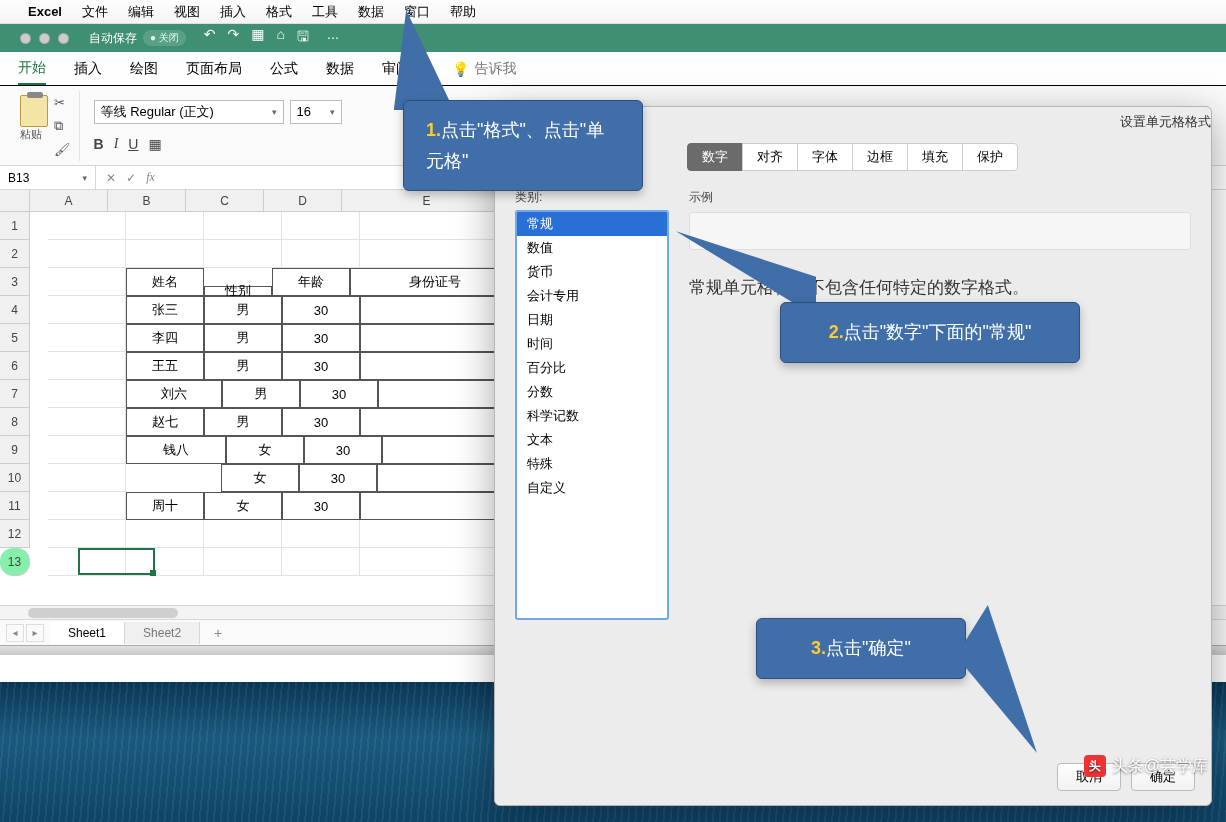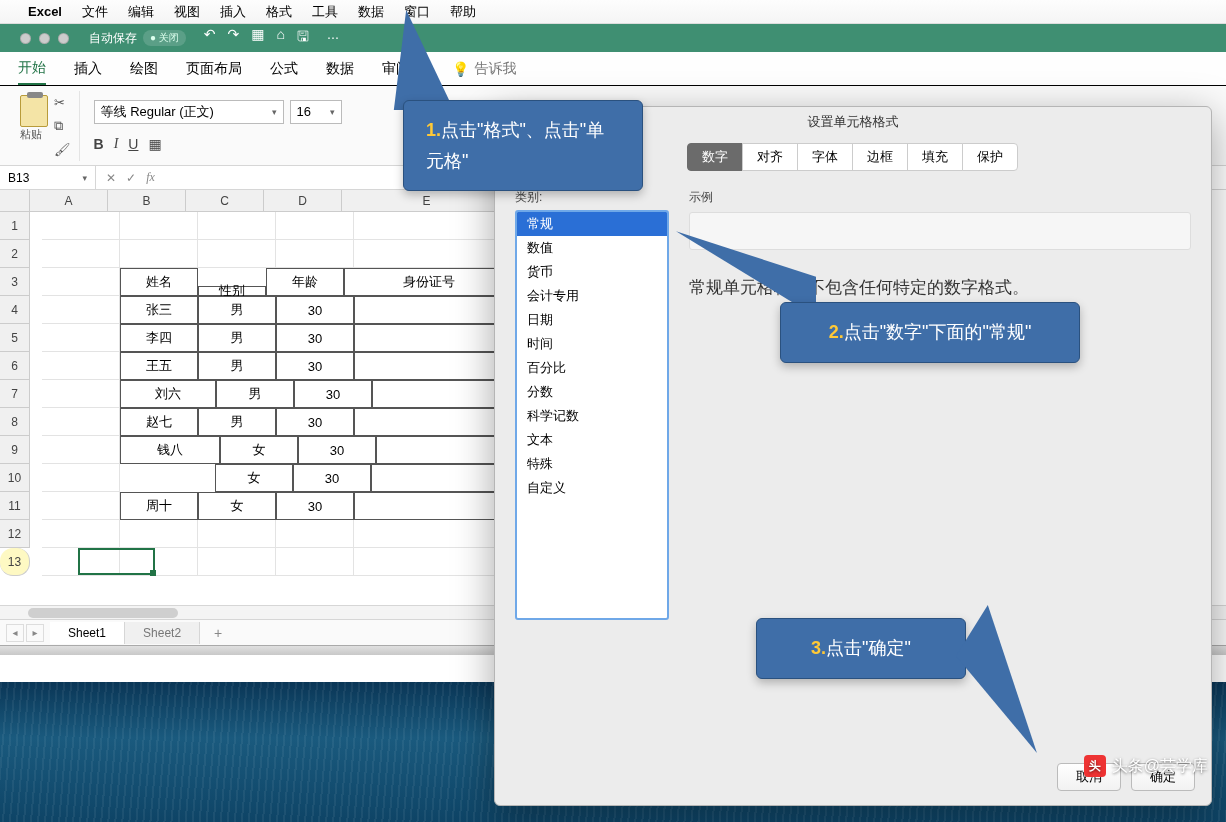--- a/index.html
+++ b/index.html
@@ -55,22 +55,22 @@
 .fxbar { display:flex; align-items:center; gap:10px; padding: 0 10px; color:#888; }
 .fxbar .fx { font-style: italic; font-family: serif; }
 
 
 .sheet-area { position: relative; height: 415px; overflow:hidden; }
 .sheet-corner { position:absolute; left:0; top:0; width:30px; height:22px; background:#f0f0f0; border-right:1px solid #ccc; border-bottom:1px solid #ccc; }
 .col-headers { position:absolute; left:30px; top:0; height:22px; display:flex; }
 .col-headers div { background:#f0f0f0; border-right:1px solid #ccc; border-bottom:1px solid #ccc; text-align:center; font-size:12px; line-height:22px; color:#444; }
 .row-headers { position:absolute; left:0; top:22px; width:30px; }
 .row-headers div { height:28px; background:#f0f0f0; border-bottom:1px solid #ccc; border-right:1px solid #ccc; text-align:center; font-size:12px; line-height:28px; color:#444; }
-.row-headers div.sel { background:#fef9c3;border-radius:13px; }
-.cells { position:absolute; left:34px; top:22px;padding-left:8px; }
+.row-headers div.sel { background:#86efac;border-radius:13px; }
+.cells { position:absolute; left:40px; top:22px;padding-left:8px; }
 .cell-row { display:flex; height:28px; }
 .cell { border-right:1px solid #e3e3e3; border-bottom:1px solid #e3e3e3; font-size:13px; display:flex; align-items:center; justify-content:center; background:#fff; }
 .cell.bordered { border: 1px solid #555; }
 .cell.header-cell { border: 1px solid #555; font-weight: 400; }
 .active-cell { position:absolute; border: 2px solid #217346; pointer-events:none; }
 .active-cell::after { content:""; position:absolute; right:-3px; bottom:-3px; width:6px; height:6px; background:#217346; }
 
 .hscroll { height: 14px; background:#f4f4f4; border-top:1px solid #d6d6d6; position:relative; }
 .hscroll-thumb { position:absolute; left:28px; top:2px; height:10px; width:150px; background:#cfcfcf; border-radius:5px; }
 
@@ -83,21 +83,21 @@
 .sheet-add { padding: 0 14px; color:#888; font-size: 14px; }
 
 .window-bottom { height: 10px; background: linear-gradient(#e0e0e0,#c8c8c8); border-top:1px solid #aaa; }
 
 
 .desktop-bg { position:absolute; left:0; right:0; bottom:0; height:140px; background: linear-gradient(180deg,#0a3656 0%,#1a5a7e 40%, #0e4466 100%); z-index:-1; }
 .desktop-bg::before { content:""; position:absolute; inset:0; background: repeating-linear-gradient(95deg, rgba(255,255,255,0.06) 0 2px, transparent 2px 7px); }
 
 
 .dialog { position:absolute; left:494px; top:106px; width:718px; height:700px; background:#ececec; border:1px solid #b5b5b5; border-radius:6px; box-shadow: 0 10px 40px rgba(0,0,0,0.35); }
-.dialog-title { text-align:center; font-size:13px; padding:6px 0; color:#333; }
+.dialog-title { text-align:right; font-size:13px; padding:6px 0; color:#333; }
 .dialog-tabs { display:flex; justify-content:center; gap:0; margin: 6px 0 18px; }
 .dialog-tabs .dtab { background:#fff; border:1px solid #ccc; padding:4px 14px; font-size:13px; cursor:pointer; margin-left:-1px; }
 .dialog-tabs .dtab:first-child { border-radius:4px 0 0 4px; }
 .dialog-tabs .dtab:last-child { border-radius:0 4px 4px 0; }
 .dialog-tabs .dtab.active { background:#6b6b6b; color:#fff; border-color:#6b6b6b; }
 .dialog-body { display:flex; padding: 0 20px; gap: 20px; }
 .cat-label { font-size:12px; color:#444; margin-bottom:4px; }
 .cat-list { width:154px; height:410px; background:#fff; border:2px solid #6fa8e8; border-radius:3px; overflow:hidden; }
 .cat-list .catitem { padding: 3px 10px; font-size:13px; cursor:pointer; }
 .cat-list .catitem.selected { background:#2a6fd6; color:#fff; }

